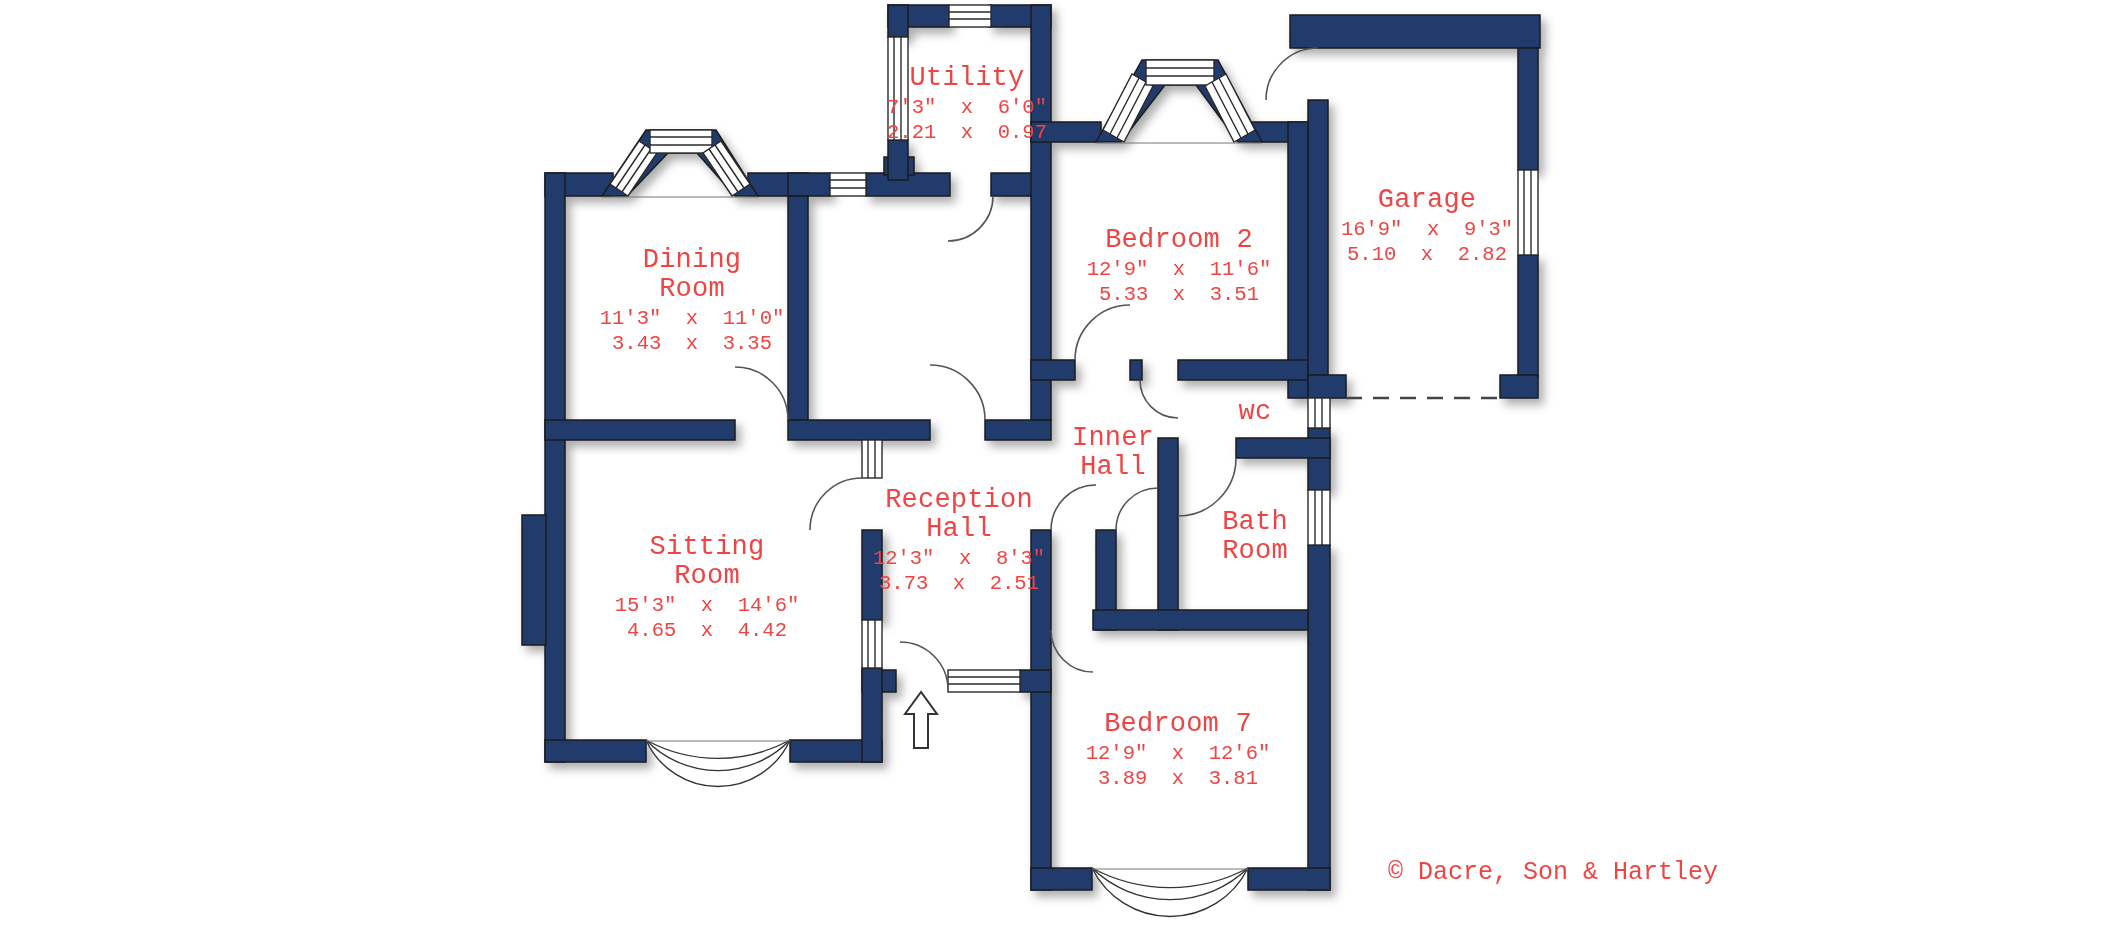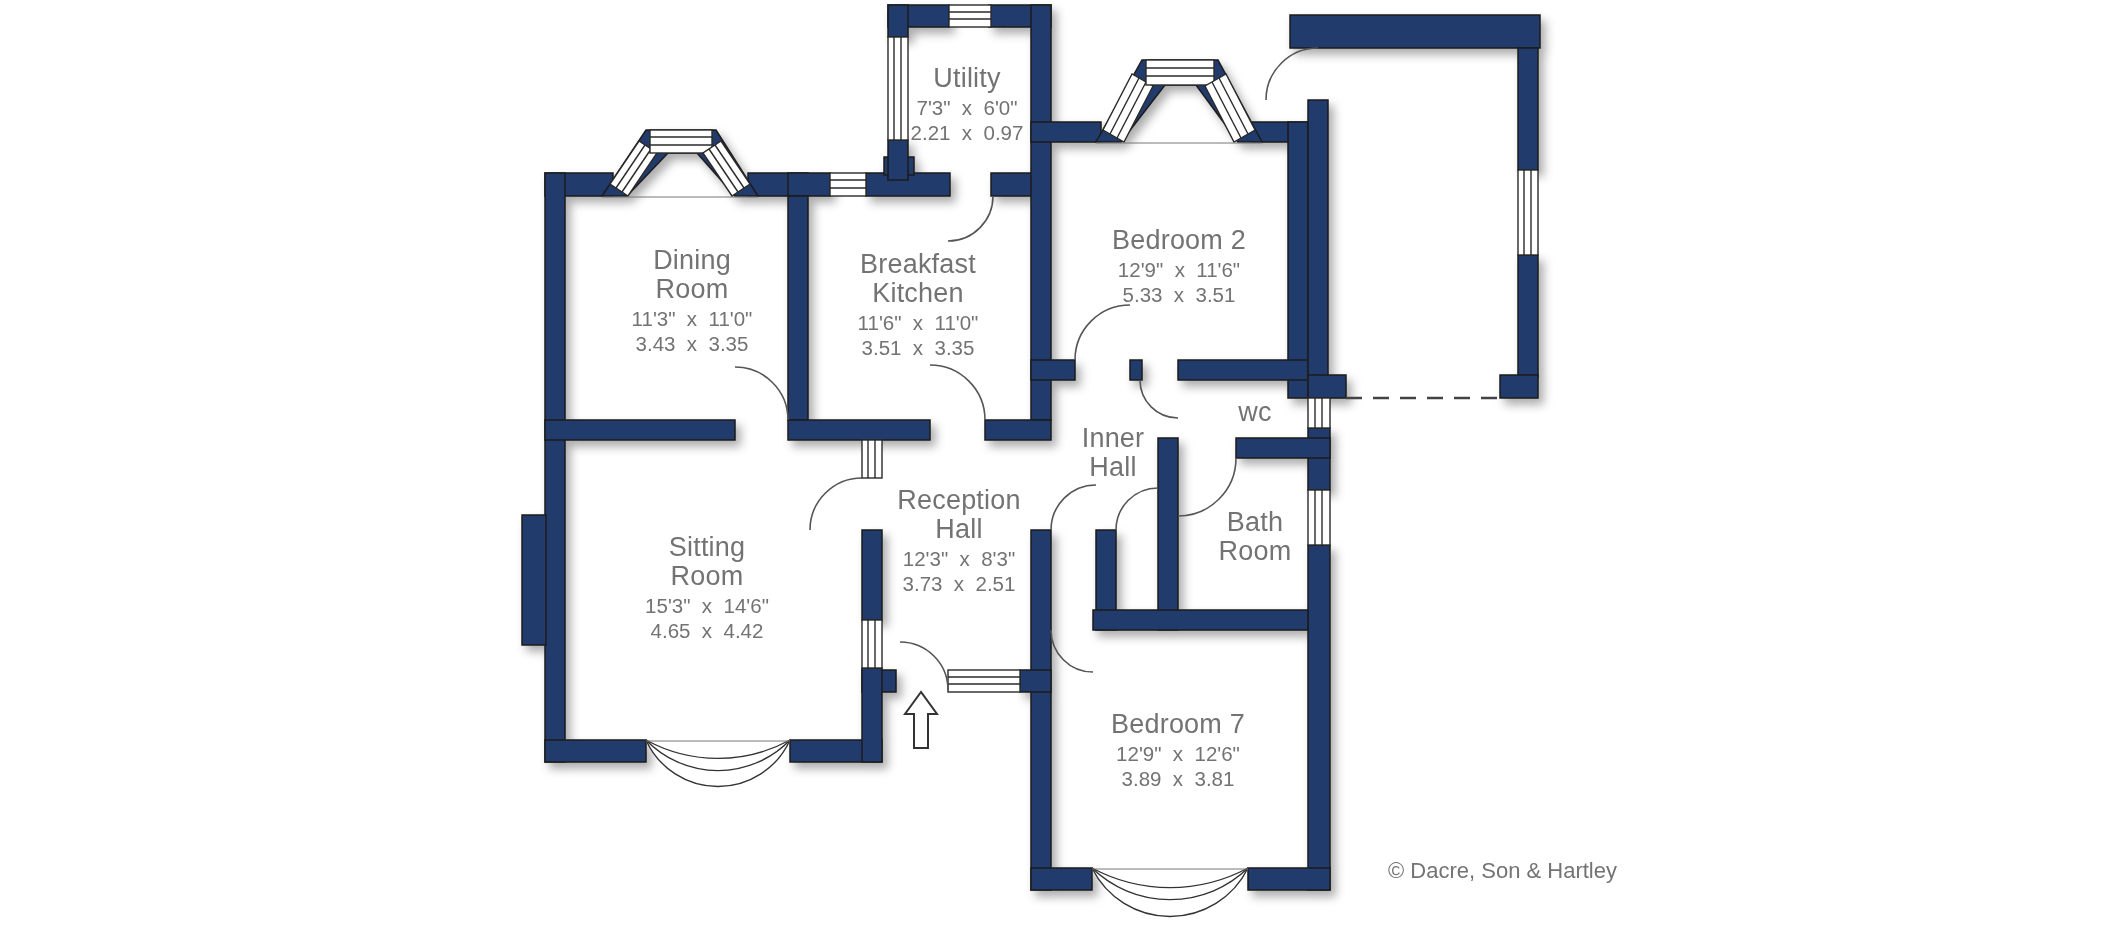--- a/index.html
+++ b/index.html
@@ -1,23 +1,23 @@
 <!DOCTYPE html>
 <html><head>
 <meta charset="utf-8">
 <style>
   html,body{margin:0;padding:0;background:#fff;}
   .stage{position:relative;width:2126px;height:945px;background:#ffffff;overflow:hidden;
-         font-family:Liberation Sans, sans-serif;color:#737373;}
+         font-family:Liberation Mono, monospace;color:#ef4444;}
   .plan-svg{position:absolute;left:0;top:0;}
   .room-label{position:absolute;transform:translateX(-50%);text-align:center;pointer-events:none;}
   .nm{font-size:27px;line-height:29px;white-space:pre-line;letter-spacing:.2px;}
   .dm{font-size:20.5px;line-height:25px;white-space:pre;margin-top:2px;}
   .dm.m{margin-top:0;}
-  .copyright{position:absolute;font-size:22px;text-align:right;}
+  .copyright{position:absolute;font-size:25px;text-align:right;}
 </style>
 </head>
 <body>
 
 <div class="stage">
 
   <svg class="plan-svg" width="2126" height="945" viewBox="0 0 2126 945">
     <defs>
       <filter id="ds" x="-10%" y="-10%" width="125%" height="125%">
         <feDropShadow dx="5" dy="6" stdDeviation="5" flood-color="#000" flood-opacity="0.32"></feDropShadow>
@@ -218,33 +218,32 @@
     <div class="dm m">2.21  x  0.97</div>
   </div>
 
   <div class="room-label" style="left:692px;top:246px;">
     <div class="nm">Dining
 Room</div>
     <div class="dm">11'3"  x  11'0"</div>
     <div class="dm m">3.43  x  3.35</div>
   </div>
 
-  <div class="room-label" style="left:918px;top:250px;">
-    <div class="nm">Breakfast
-Kitchen</div>
-    <div class="dm">11'6"  x  11'0"</div>
-    <div class="dm m">3.51  x  3.35</div>
-  </div>
 
   <div class="room-label" style="left:1179px;top:226px;">
     <div class="nm">Bedroom 2</div>
     <div class="dm">12'9"  x  11'6"</div>
     <div class="dm m">5.33  x  3.51</div>
   </div>
 
+  <div class="room-label" style="left:1427px;top:186px;">
+    <div class="nm">Garage</div>
+    <div class="dm">16'9"  x  9'3"</div>
+    <div class="dm m">5.10  x  2.82</div>
+  </div>
 
   <div class="room-label" style="left:1113px;top:424px;">
     <div class="nm">Inner
 Hall</div>
   </div>
 
   <div class="room-label" style="left:1255px;top:398px;">
     <div class="nm">wc</div>
   </div>
 

